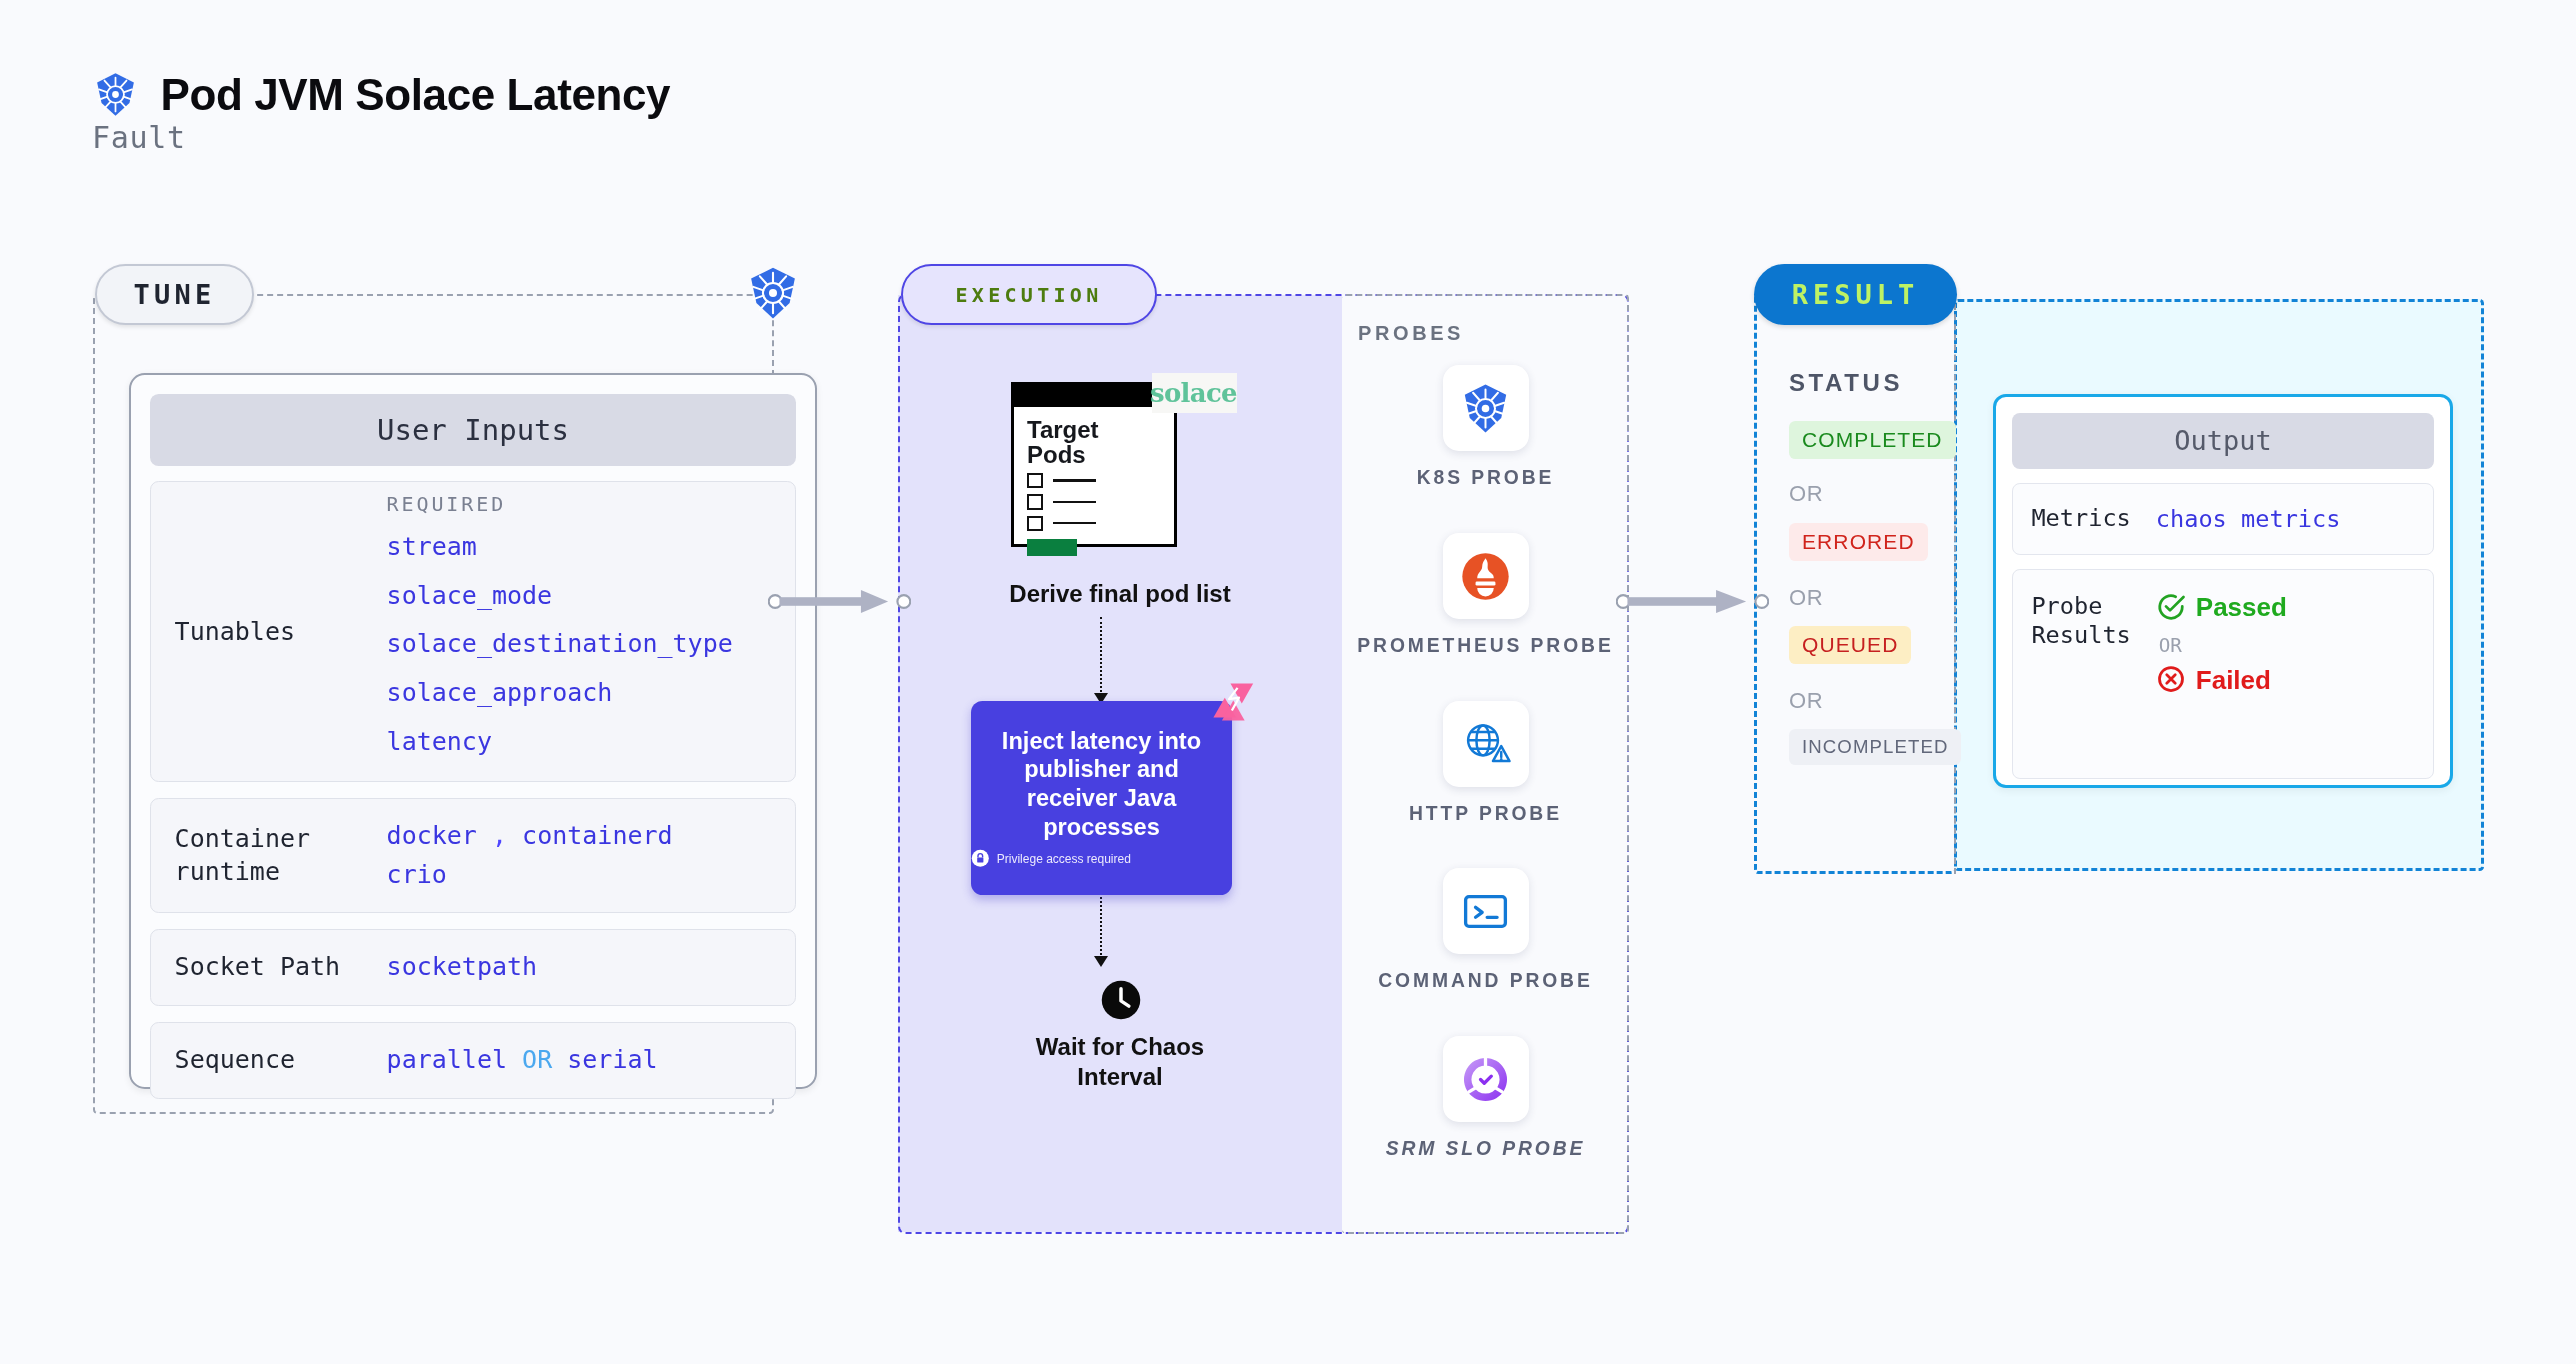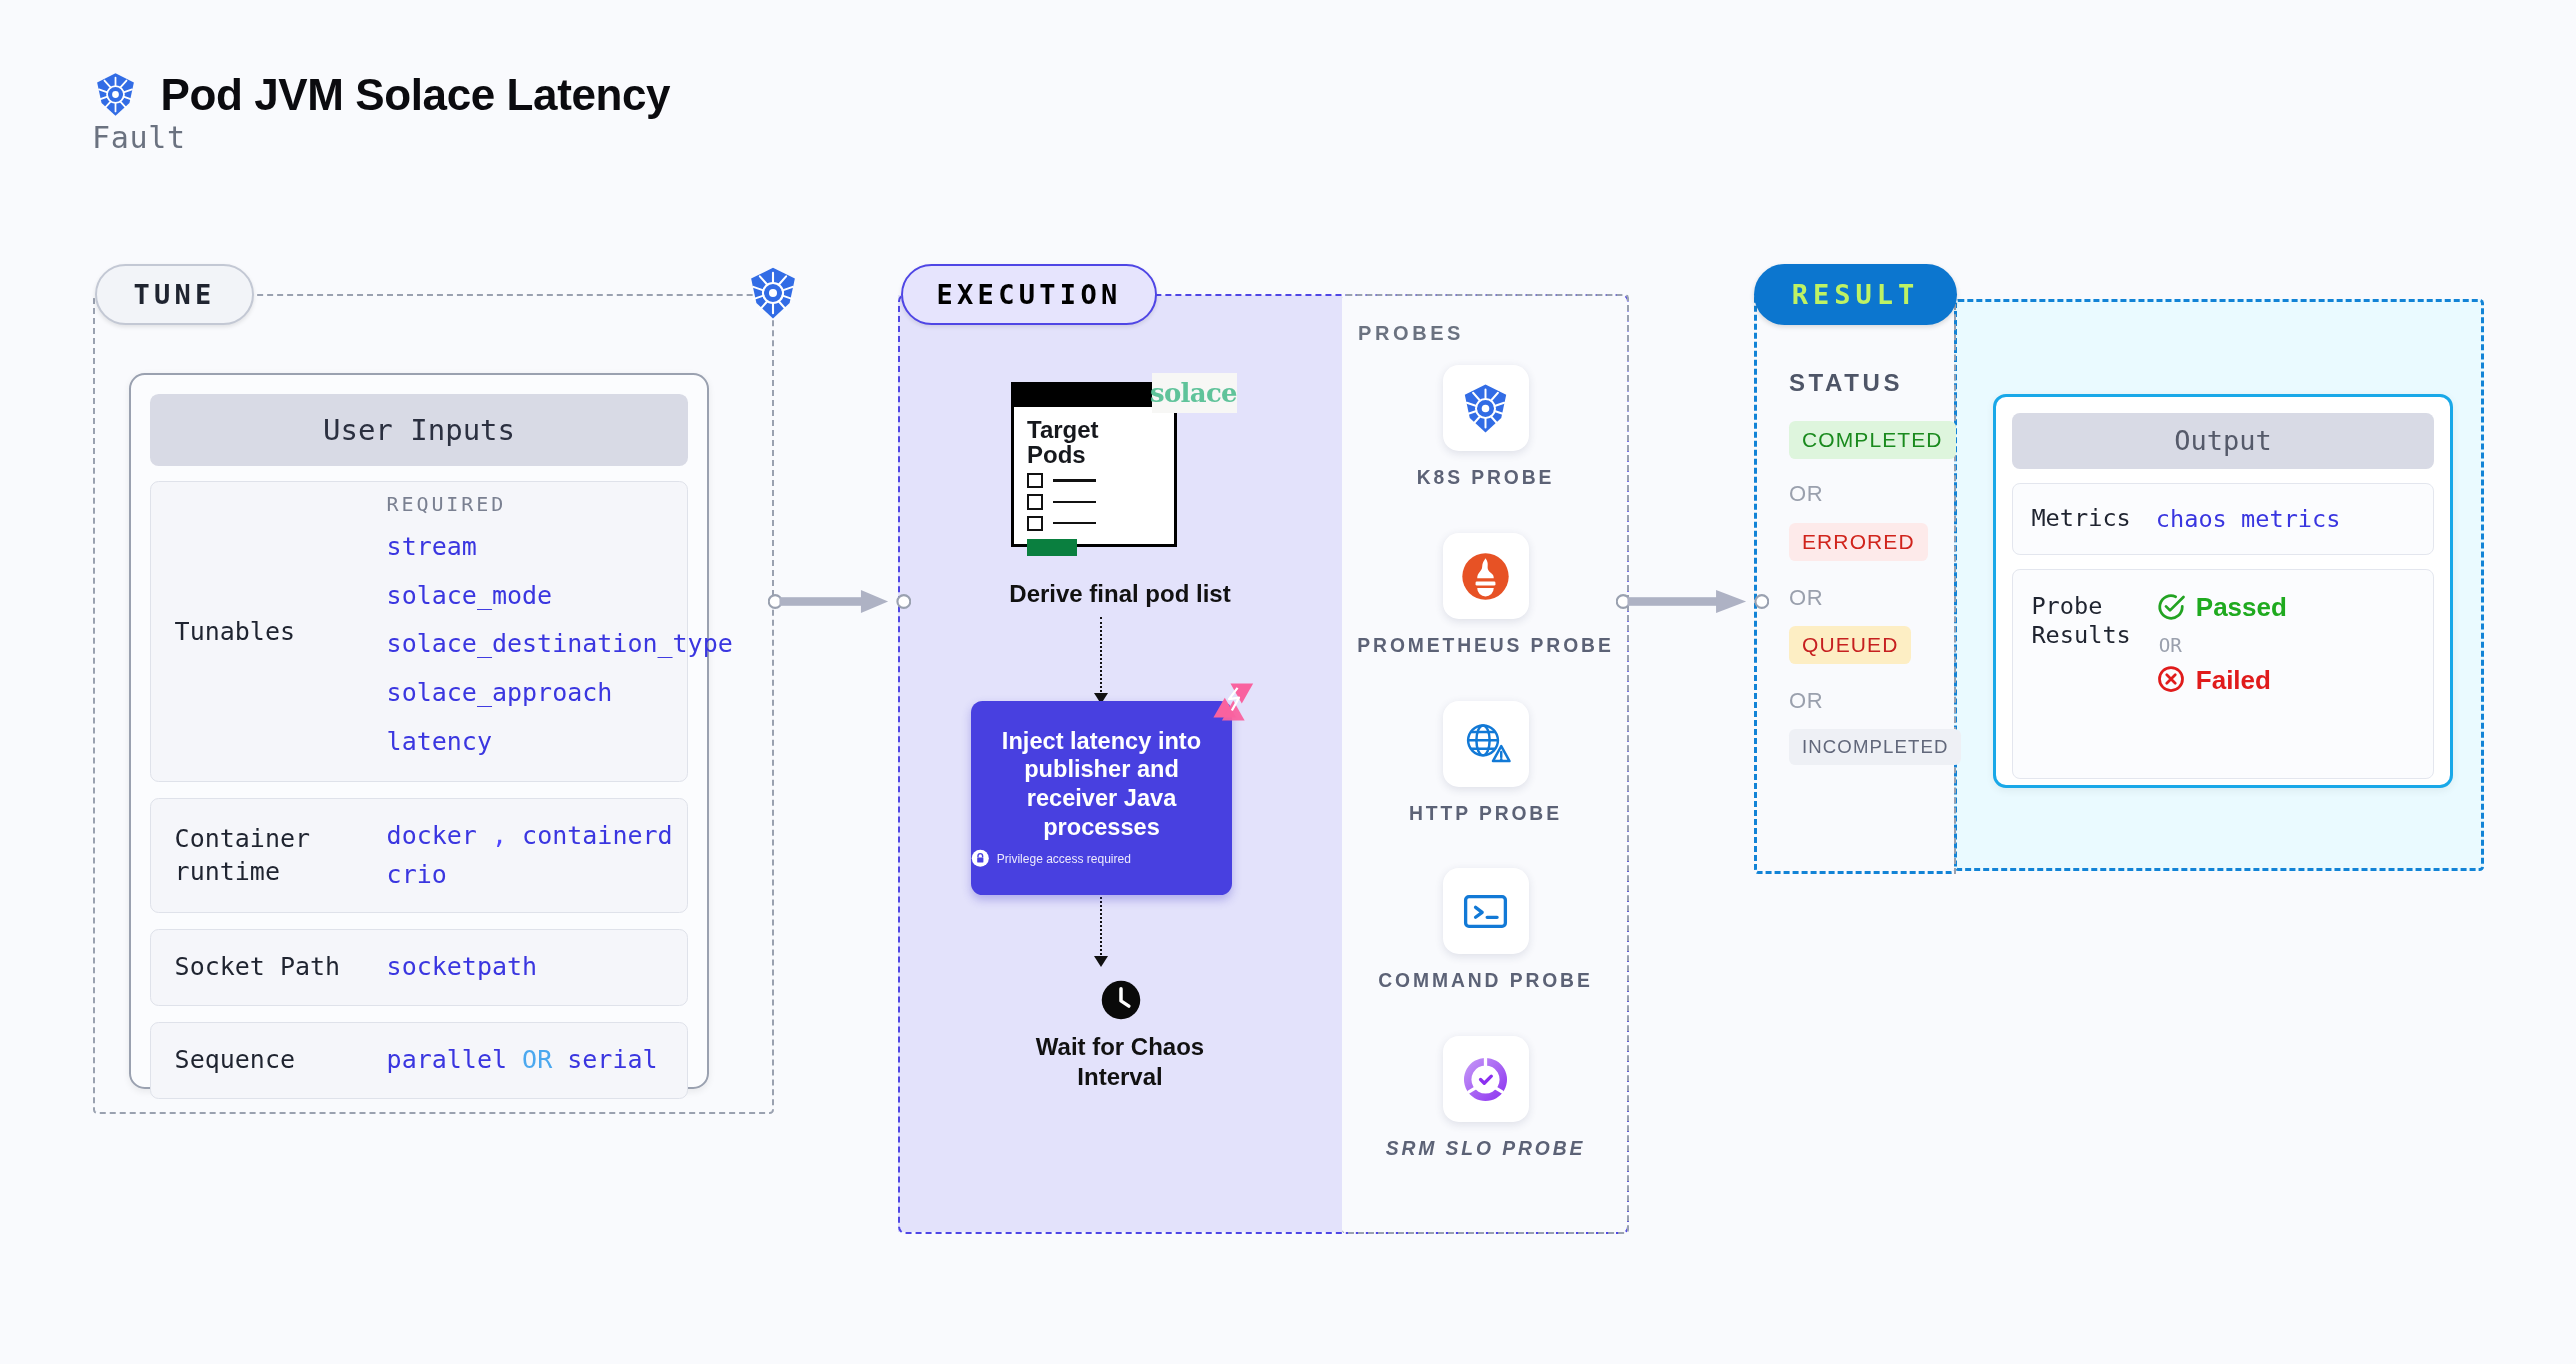--- a/index.html
+++ b/index.html
@@ -26,21 +26,21 @@
     font-weight:bold;letter-spacing:4.3px;}
 
   
   #tune-dashed{left:93px;top:294px;width:681px;height:820px;
     border:2.1px dashed #9aa1b0;border-radius:4.3px;background:transparent;}
   #tune-pill{left:95px;top:264px;width:159px;height:61px;
     background:#f2f4f8;border:2.1px solid #c3c8d4;
     box-shadow:0 2.1px 4.3px rgba(0,0,0,.10);}
   #tune-pill span{font-size:27px;color:#1f2430;}
 
-  #userinputs-card{position:absolute;left:129px;top:373px;width:580px;height:716px;
+  #userinputs-card{position:absolute;left:129px;top:373px;width:688px;height:716px;
     box-sizing:border-box;background:#fbfcfe;border:2.1px solid #9aa1b0;border-radius:15.8px;
     box-shadow:0 2.9px 7.2px rgba(0,0,0,.07);padding:18.6px;}
   #userinputs-header{height:72px;background:#d8dae5;border-radius:8.6px;
     display:flex;align-items:center;justify-content:center;}
   #userinputs-header span{font-size:29px;color:#2b3040;
     font-family:"DejaVu Sans Mono","Liberation Mono",monospace;}
 
   .ti-box{margin-top:15.8px;border:1.4px solid #dfe2ea;border-radius:8.6px;background:#f5f6fa;
     display:flex;align-items:center;box-sizing:border-box;}
   .ti-label{width:236px;flex:none;padding-left:24px;box-sizing:border-box;
@@ -65,21 +65,21 @@
   #conn1{position:absolute;left:768px;top:587px;width:143px;height:29px;z-index:7;}
 
   
   #exec-dashed{left:898px;top:294px;width:731px;height:940px;
     border:2.9px dashed #4f46e5;border-radius:7.2px;}
   #exec-panel{position:absolute;left:898px;top:295px;width:444px;height:937px;
     background:#e3e2fb;}
   #exec-pill{left:901px;top:264px;width:256px;height:61px;
     background:#e6e4fd;border:2.9px solid #4f46e5;
     box-shadow:0 2.1px 4.3px rgba(0,0,0,.10);}
-  #exec-pill span{font-size:27px;color:#000000;text-align:right;}
+  #exec-pill span{font-size:20px;color:#4d7c0f;text-align:right;}
 
   #pods-card{position:absolute;left:1011px;top:382px;width:166px;height:165px;
     background:#ffffff;border:3.6px solid #000;box-sizing:border-box;}
   #pods-card .bar{height:21.5px;background:#000;}
   #pods-card .body{padding:10px 0 0 13px;}
   #pods-card .ttl{font-size:24px;font-weight:bold;color:#16181d;line-height:1.05;}
   .chk-row{display:flex;align-items:center;gap:10px;margin-top:5.7px;}
   .chk{width:15.8px;height:15.8px;border:2.1px solid #111;box-sizing:border-box;}
   .chk-line{width:43px;height:2.1px;background:#111;}
   #pods-card .greenbar{width:50px;height:17px;background:#0a7f3f;margin-top:7.2px;}

